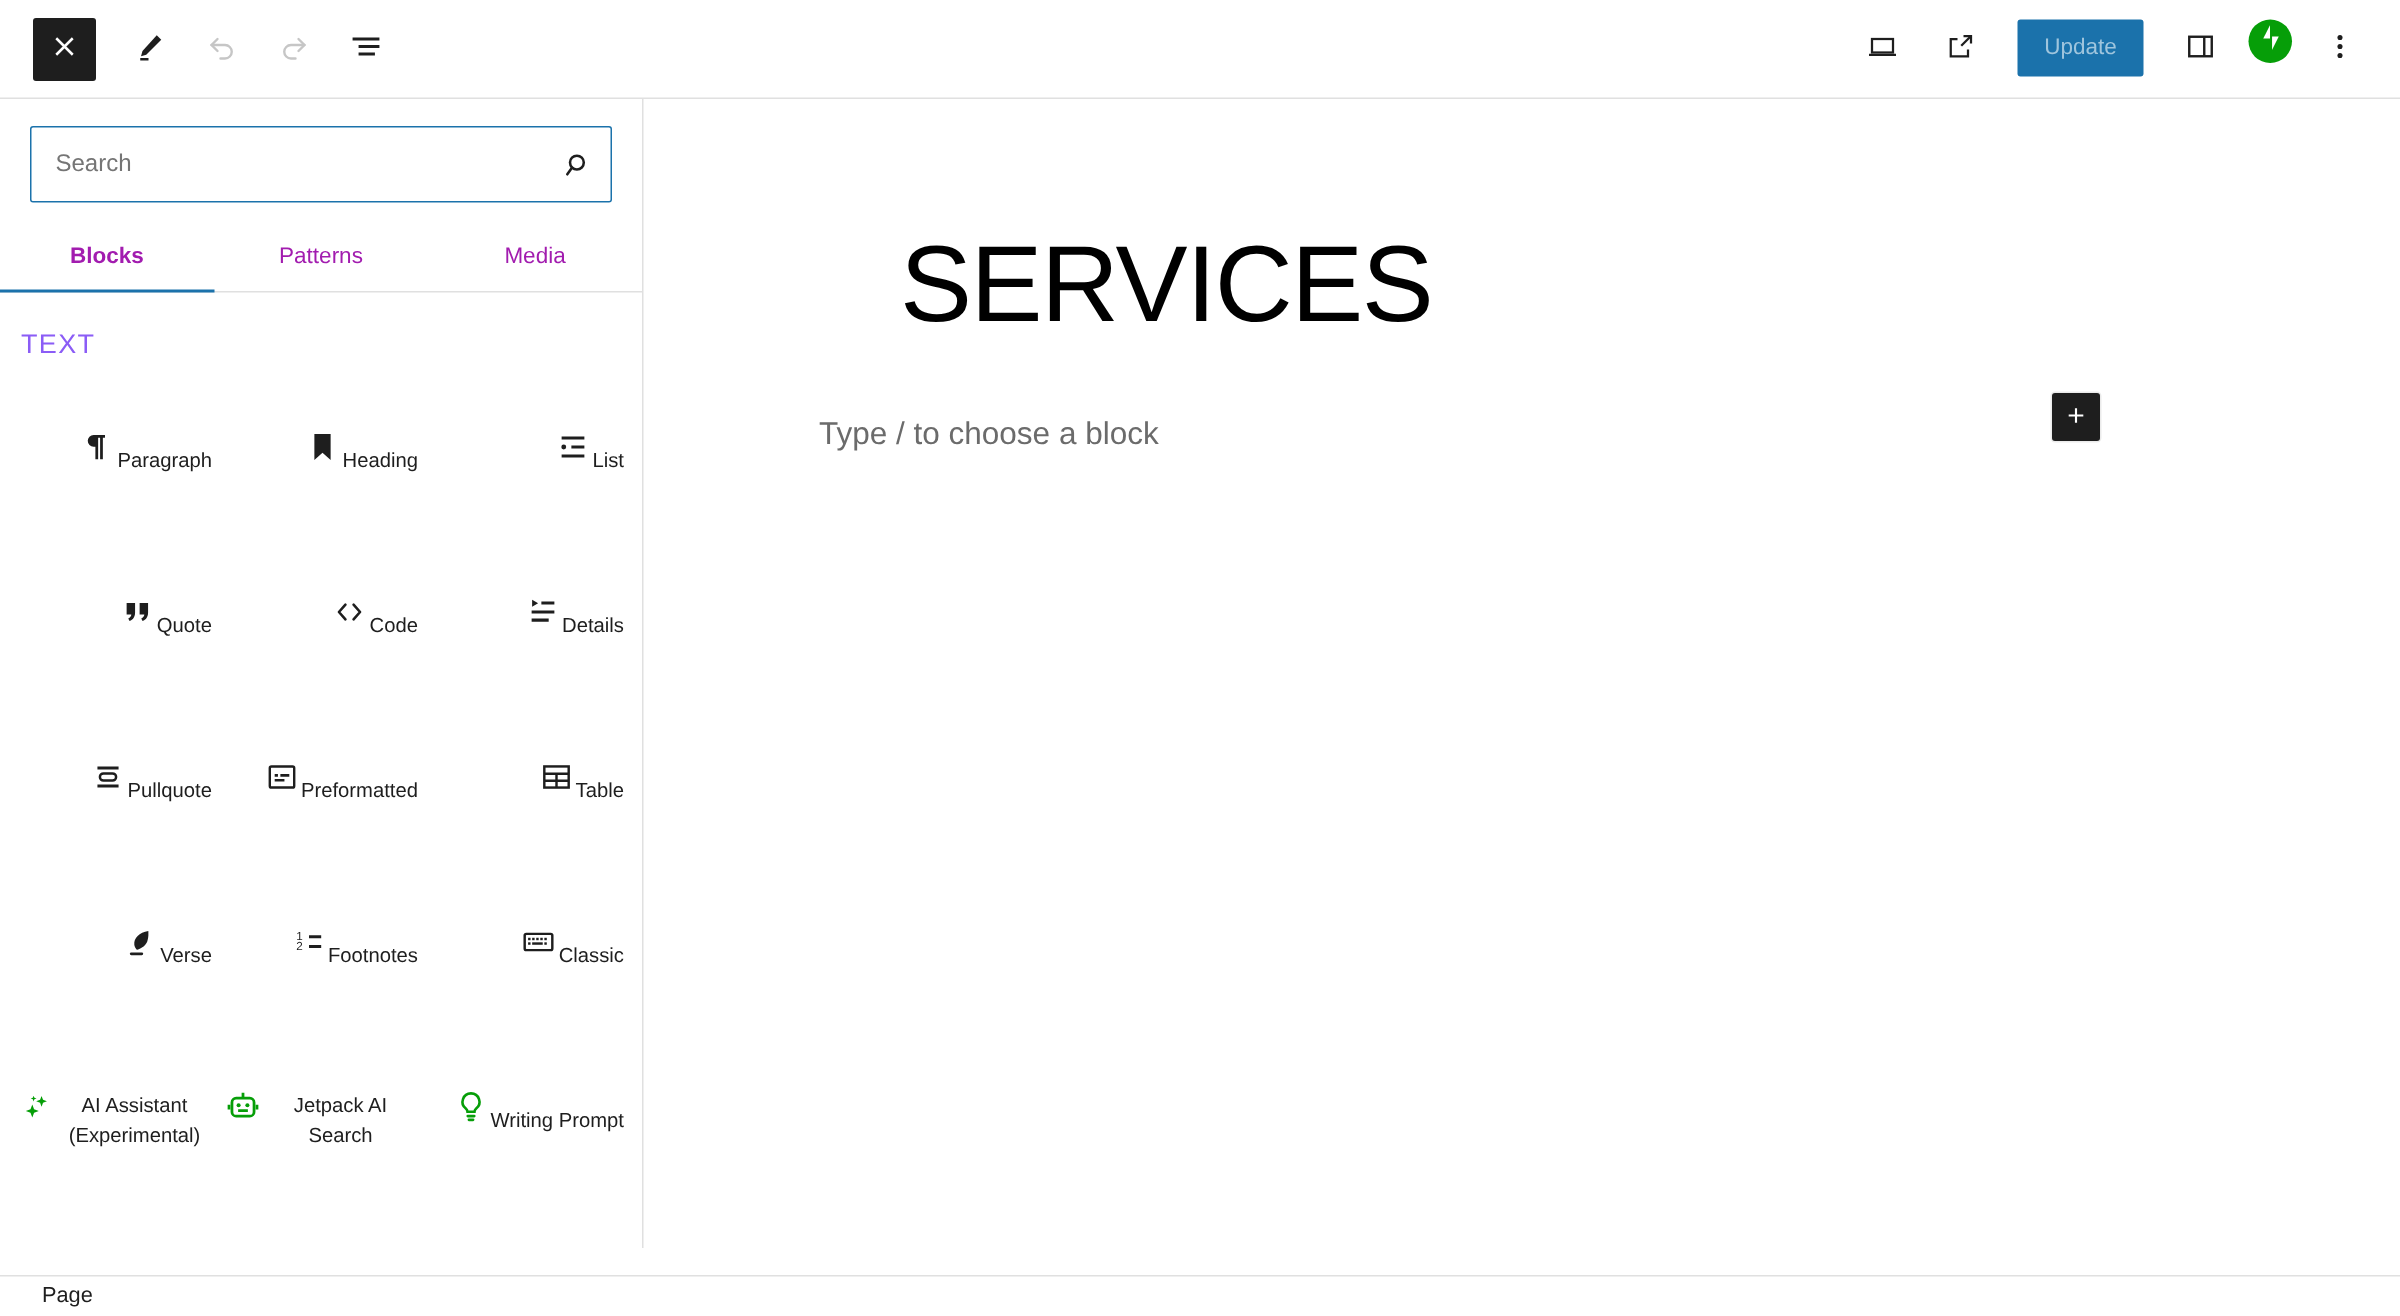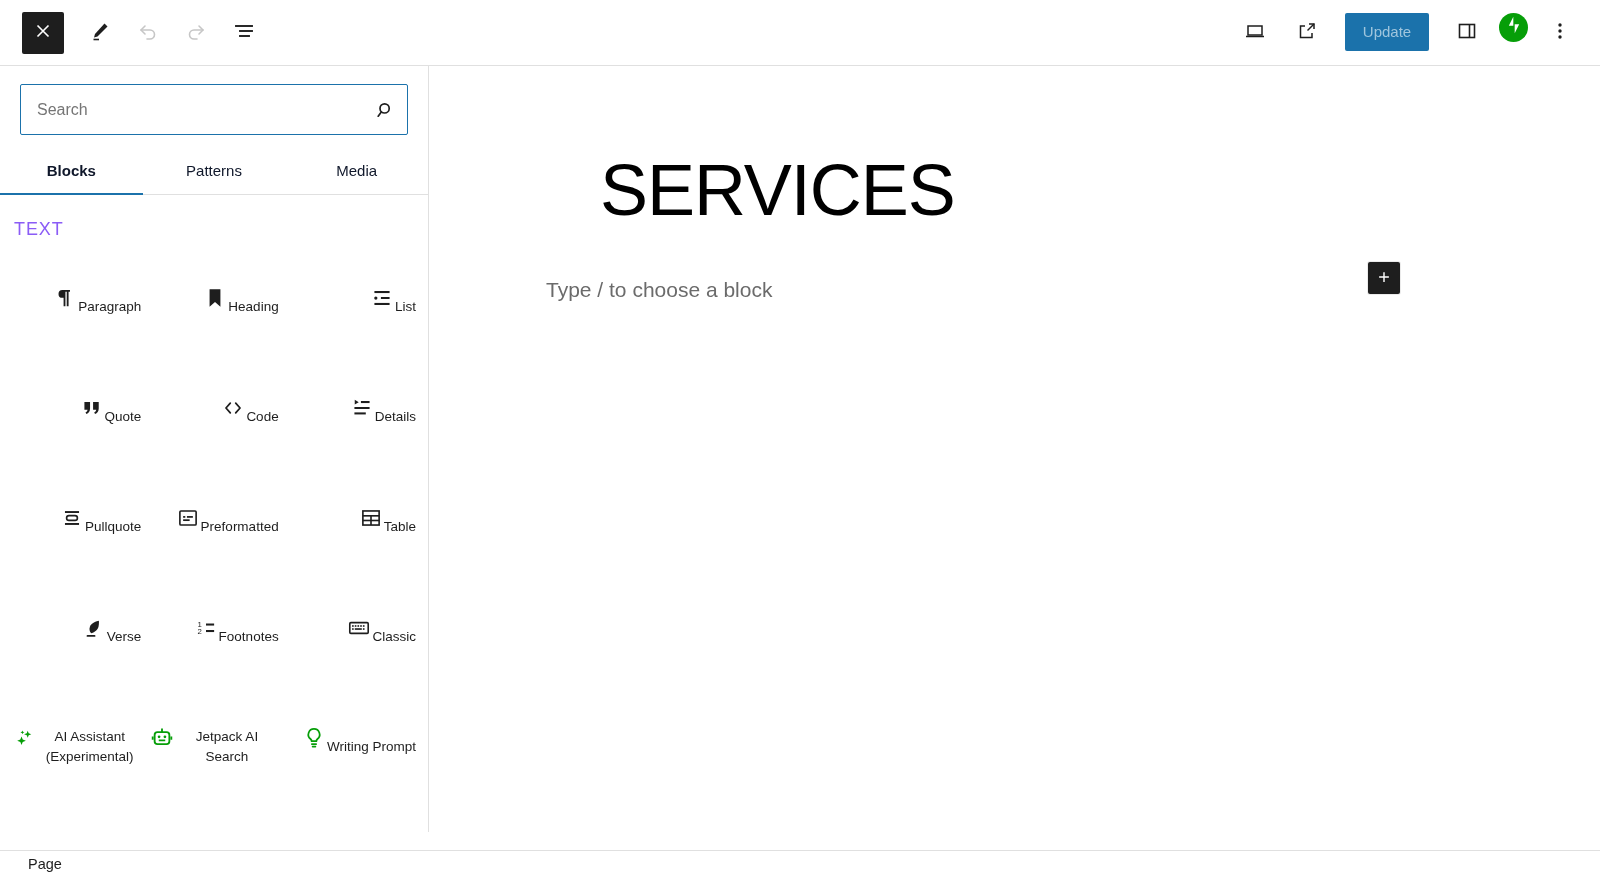--- a/index.html
+++ b/index.html
@@ -82,21 +82,21 @@
     color: #1e1e1e;
   }
 
   .tabs {
     display: flex; margin-top: 17px;
     border-bottom: 1px solid #e0e0e0;
     position: relative;
   }
   .tab {
     flex: 1; text-align: center;
-    font-size: 15px; color: #0f172a;
+    font-size: 15px; color: #a21caf;
     padding: 10px 0 15px 0;
     background: transparent; border: none; cursor: pointer;
     font-family: "Liberation Sans", sans-serif;
     position: relative;
   }
   .tab.active { font-weight: bold; }
   .tab.active::after {
     content: ""; position: absolute; left: 0; right: 0; bottom: -1px;
     height: 2px; background: #1b72ab;
   }

